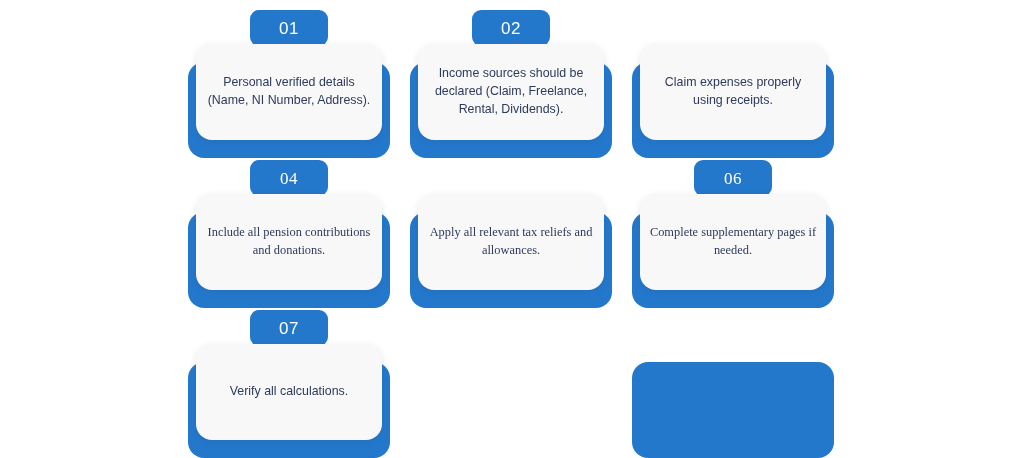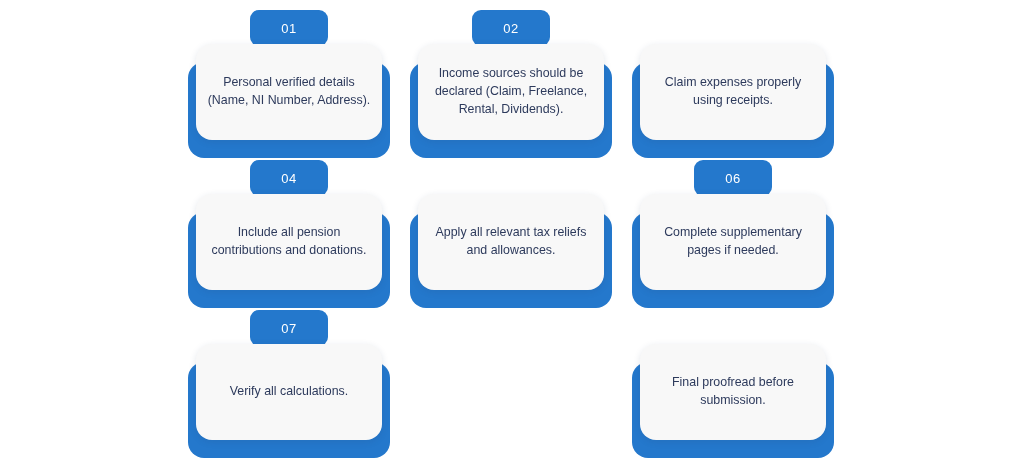--- a/index.html
+++ b/index.html
@@ -46,21 +46,21 @@
     height: 36px;
     border-radius: 9px;
     background: #2478cc;
     display: flex;
     align-items: center;
     justify-content: center;
     box-sizing: border-box;
   }
   .step-badge-label {
     color: #ffffff;
-    font-size: 13px;
+    font-size: 17px;
     font-weight: 400;
     letter-spacing: 0.6px;
     line-height: 1;
   }
 
   
   .step-backing {
     position: absolute;
     left: 50%;
     transform: translateX(-50%);
@@ -96,21 +96,21 @@
     font-weight: 400;
   }
 
   
   .col-1 { left: 178px; }
   .col-2 { left: 400px; }
   .col-3 { left: 622px; }
 
   
   .row-1 { top: 10px; }
-  .row-2 { top: 160px; }
+  .row-2 { top: 160px; font-family: Liberation Serif, serif; }
   .row-3 { top: 310px; }
 </style>
 </head>
 <body>
 
 <div id="infographic">
   <div class="step-grid">
 
     <div class="step col-1 row-1">
       <div class="step-badge">
@@ -172,19 +172,16 @@
       </div>
       <div class="step-backing"></div>
       <div class="step-card">
         <span class="step-card-text">Verify all calculations.</span>
       </div>
     </div>
 
 
     <div class="step col-3 row-3">
       <div class="step-backing"></div>
-      <div class="step-card">
-        <span class="step-card-text">Final proofread before submission.</span>
-      </div>
     </div>
 
   </div>
 </div>
 
 </body></html>

